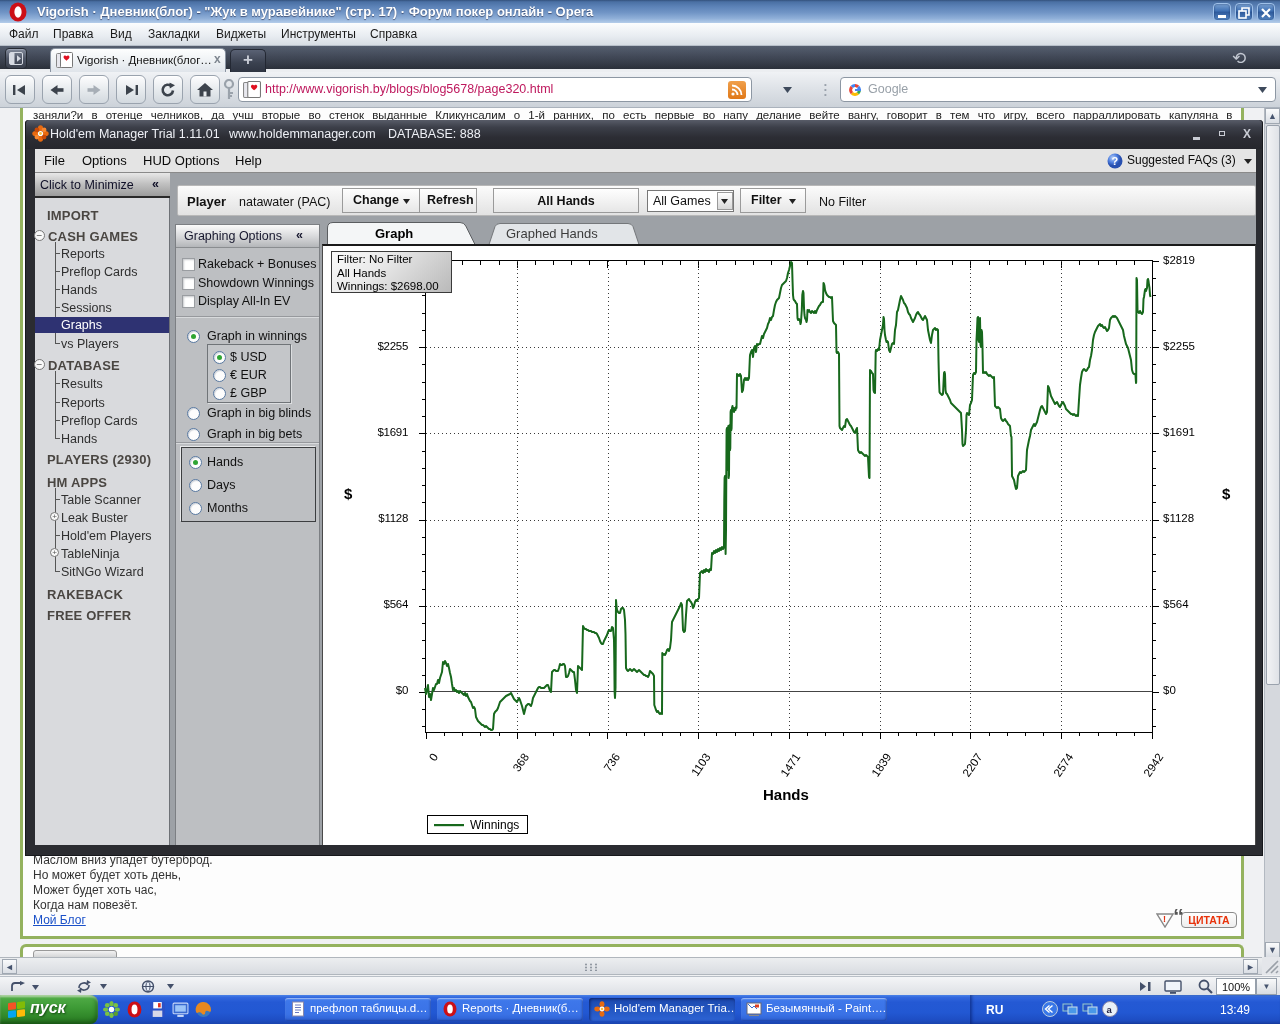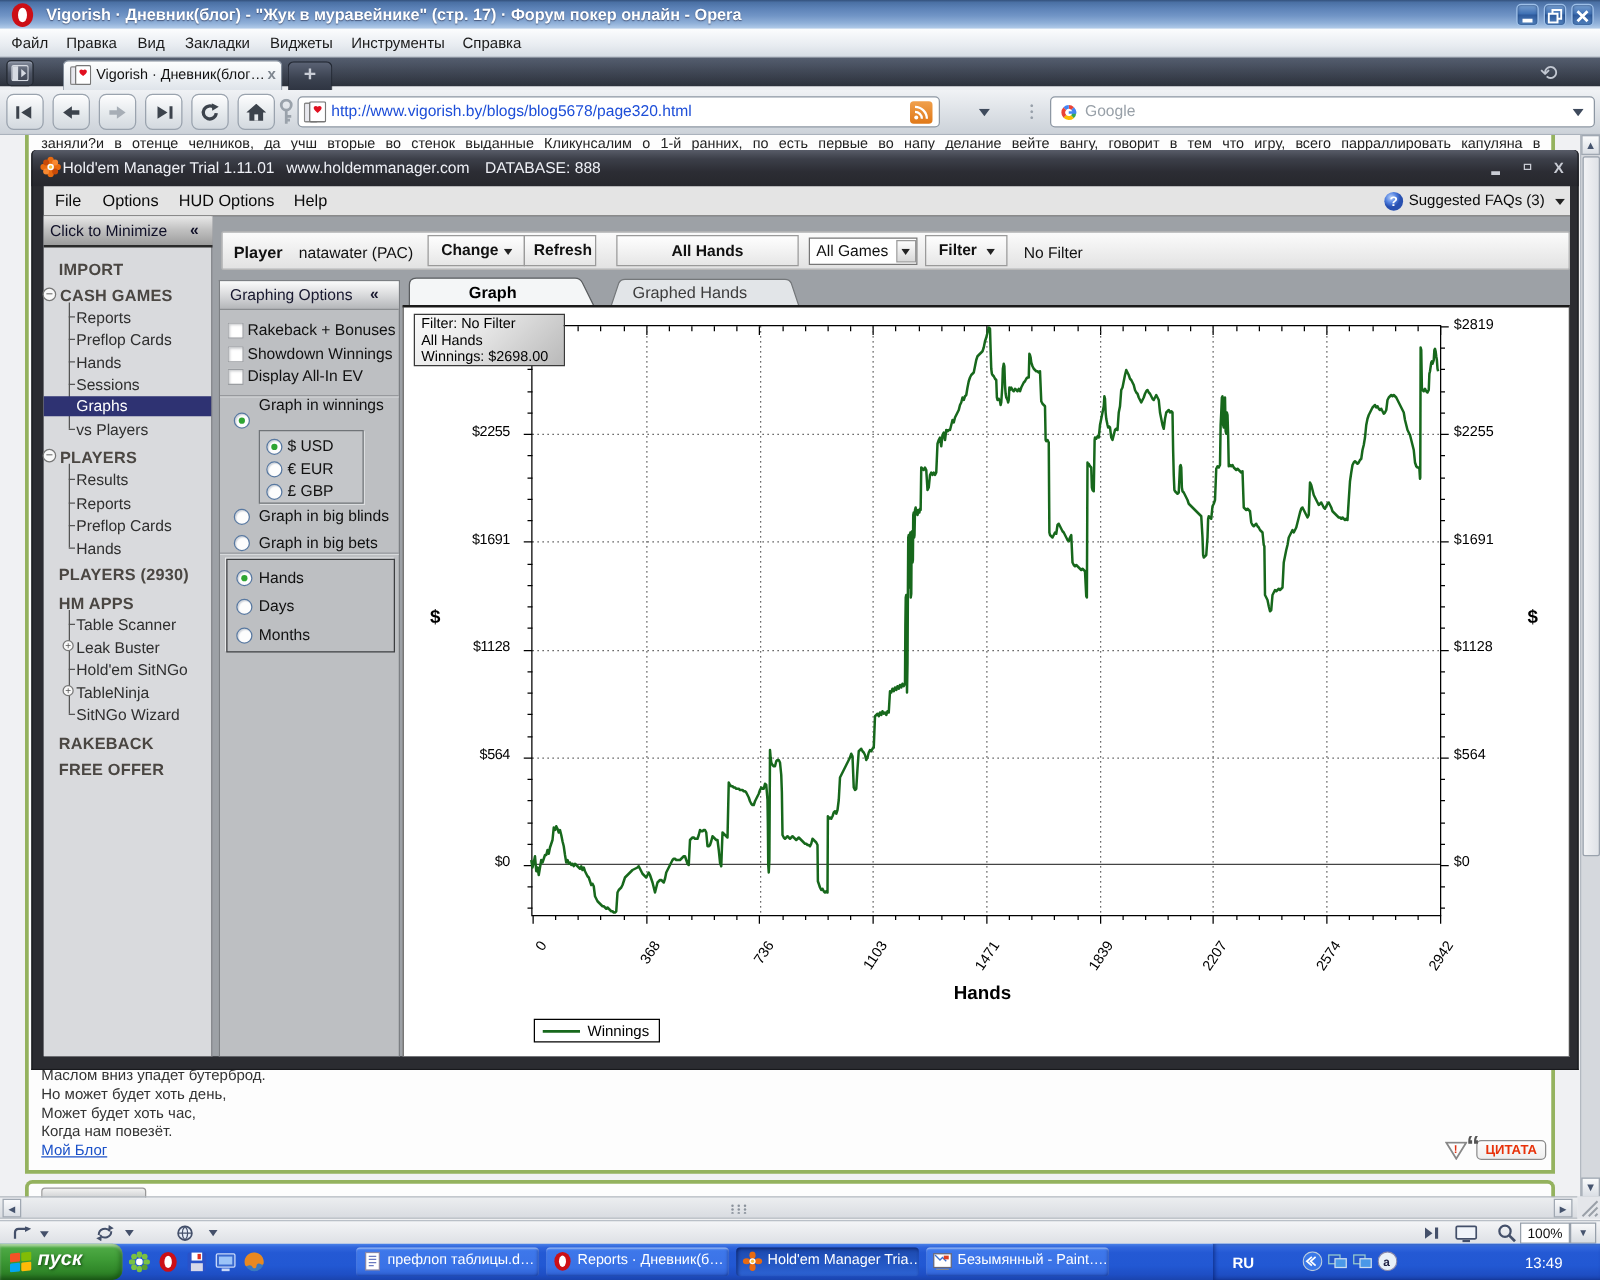--- a/index.html
+++ b/index.html
@@ -175,21 +175,21 @@
   <svg class="abs" style="left:222px;top:7px" width="14" height="22" viewBox="0 0 14 22">
       <circle cx="7" cy="5" r="4" fill="none" stroke="#9aa2ab" stroke-width="2.2"></circle>
       <path d="M7 9 V20 M7 14 h4 M7 17 h3" stroke="#9aa2ab" stroke-width="2.2" fill="none"></path>
     </svg>
   <div class="abs" id="afield">
     <svg class="abs" style="left:4px;top:3px" width="18" height="18" viewBox="0 0 17 17">
         <rect x="0.5" y="1.5" width="10" height="14" rx="1" fill="#e8e8ee" stroke="#888"></rect>
         <rect x="4.5" y="0.5" width="12" height="15" rx="1" fill="#fff" stroke="#777"></rect>
         <path d="M10.5 4.2 c-1.1-1.3-3-.6-3 .9 0 1.4 1.7 2.6 3 3.7 1.3-1.1 3-2.3 3-3.7 0-1.5-1.9-2.2-3-.9z" fill="#e01020"></path>
       </svg>
-    <span class="abs" style="left:26px;top:4px;color:#1d4ed8">http://www.vigorish.by/blogs/blog5678/page320.html</span>
+    <span class="abs" style="left:26px;top:4px;color:#be185d">http://www.vigorish.by/blogs/blog5678/page320.html</span>
     <div class="abs" style="left:489px;top:3px;width:18px;height:18px;border-radius:3px;background:linear-gradient(#f0a04c,#e07818)"><svg width="12" height="12" viewBox="0 0 12 12" style="margin:3px">
           <circle cx="2" cy="10" r="1.6" fill="#fff"></circle>
           <path d="M1 5.5 a5.5 5.5 0 0 1 5.5 5.5 M1 1.5 a9.5 9.5 0 0 1 9.5 9.5" fill="none" stroke="#fff" stroke-width="1.8"></path>
         </svg></div>
   </div>
   <div class="abs" style="left:777px;top:9px;width:22px;height:18px"><svg width="9" height="6" viewBox="0 0 9 6" style="margin:6px">
         <path d="M0 0 L9 0 L4.5 6 Z" fill="#3e4a5c"></path>
       </svg></div>
   <div class="abs" style="left:824px;top:10px;width:4px;height:16px;color:#98a0aa;font-size:8px;line-height:5px">•<br>•<br>•</div>
   <div class="abs" id="gfield">
@@ -348,60 +348,60 @@
       <div class="streeh" style="top:116px"></div>
         <div class="snavit" style="top:110px">Hands</div>
       <div class="streeh" style="top:134px"></div>
         <div class="snavit" style="top:128px">Sessions</div>
       <div id="selrow">
           <span class="abs" style="left:26px;top:1px">Graphs</span>
         </div>
       <div class="streeh" style="top:170px"></div>
         <div class="snavit" style="top:164px">vs Players</div>
       <div class="scirc" style="top:186px">−</div>
-        <div class="snavhdr" style="top:185px;left:13px">PLAYERS</div>
+        <div class="snavhdr" style="top:185px;left:13px">DATABASE</div>
       <div class="streev" style="top:198px;height:67px"></div>
       <div class="streeh" style="top:210px"></div>
         <div class="snavit" style="top:204px">Results</div>
       <div class="streeh" style="top:229px"></div>
         <div class="snavit" style="top:223px">Reports</div>
       <div class="streeh" style="top:247px"></div>
         <div class="snavit" style="top:241px">Preflop Cards</div>
       <div class="streeh" style="top:265px"></div>
         <div class="snavit" style="top:259px">Hands</div>
       <div class="snavhdr" style="top:279px">PLAYERS (2930)</div>
       <div class="snavhdr" style="top:302px">HM APPS</div>
       <div class="streev" style="top:315px;height:83px"></div>
       <div class="streeh" style="top:326px"></div>
         <div class="snavit" style="top:320px">Table Scanner</div>
       <div class="scirc" style="top:339px;left:15px;width:9px;height:9px;font-size:8px;line-height:8px">+</div>
         <div class="snavit" style="top:338px">Leak Buster</div>
       <div class="streeh" style="top:362px"></div>
-        <div class="snavit" style="top:356px">Hold'em SitNGo</div>
+        <div class="snavit" style="top:356px">Hold'em Players</div>
       <div class="scirc" style="top:375px;left:15px;width:9px;height:9px;font-size:8px;line-height:8px">+</div>
         <div class="snavit" style="top:374px">TableNinja</div>
       <div class="streeh" style="top:398px"></div>
         <div class="snavit" style="top:392px">SitNGo Wizard</div>
       <div class="snavhdr" style="top:414px">RAKEBACK</div>
       <div class="snavhdr" style="top:435px">FREE OFFER</div>
     </div>
     <div id="gopts">
       <div id="goptshdr">
           <span class="abs" style="left:8px;top:4px">Graphing Options</span>
           <span class="abs" style="left:120px;top:3px;font-weight:bold">«</span>
         </div>
       <div class="cbx" style="top:33px"></div>
         <div class="golbl" style="left:22px;top:32px">Rakeback + Bonuses</div>
       <div class="cbx" style="top:52px"></div>
         <div class="golbl" style="left:22px;top:51px">Showdown Winnings</div>
       <div class="cbx" style="top:70px"></div>
         <div class="golbl" style="left:22px;top:69px">Display All-In EV</div>
       <div class="gosep" style="top:91px"></div>
       <div class="radio on" style="left:11px;top:105px"></div>
-        <div class="golbl" style="left:31px;top:92px">Graph in winnings</div>
+        <div class="golbl" style="left:31px;top:104px">Graph in winnings</div>
       <div id="usdbox">
         <div class="radio on" style="left:5px;top:6px"></div>
           <div class="golbl" style="left:22px;top:5px">$ USD</div>
         <div class="radio" style="left:5px;top:24px"></div>
           <div class="golbl" style="left:22px;top:23px">€ EUR</div>
         <div class="radio" style="left:5px;top:42px"></div>
           <div class="golbl" style="left:22px;top:41px">£ GBP</div>
       </div>
       <div class="radio" style="left:11px;top:182px"></div>
         <div class="golbl" style="left:31px;top:181px">Graph in big blinds</div>

